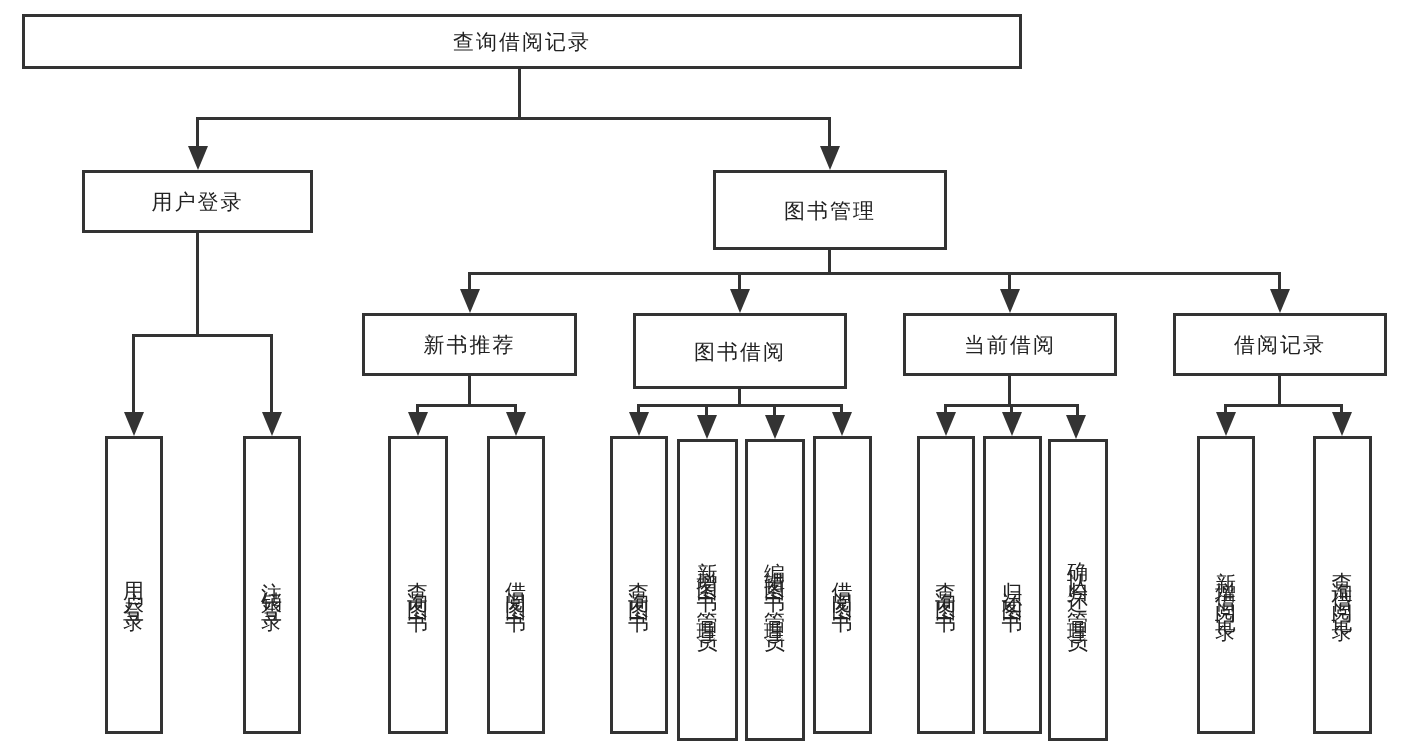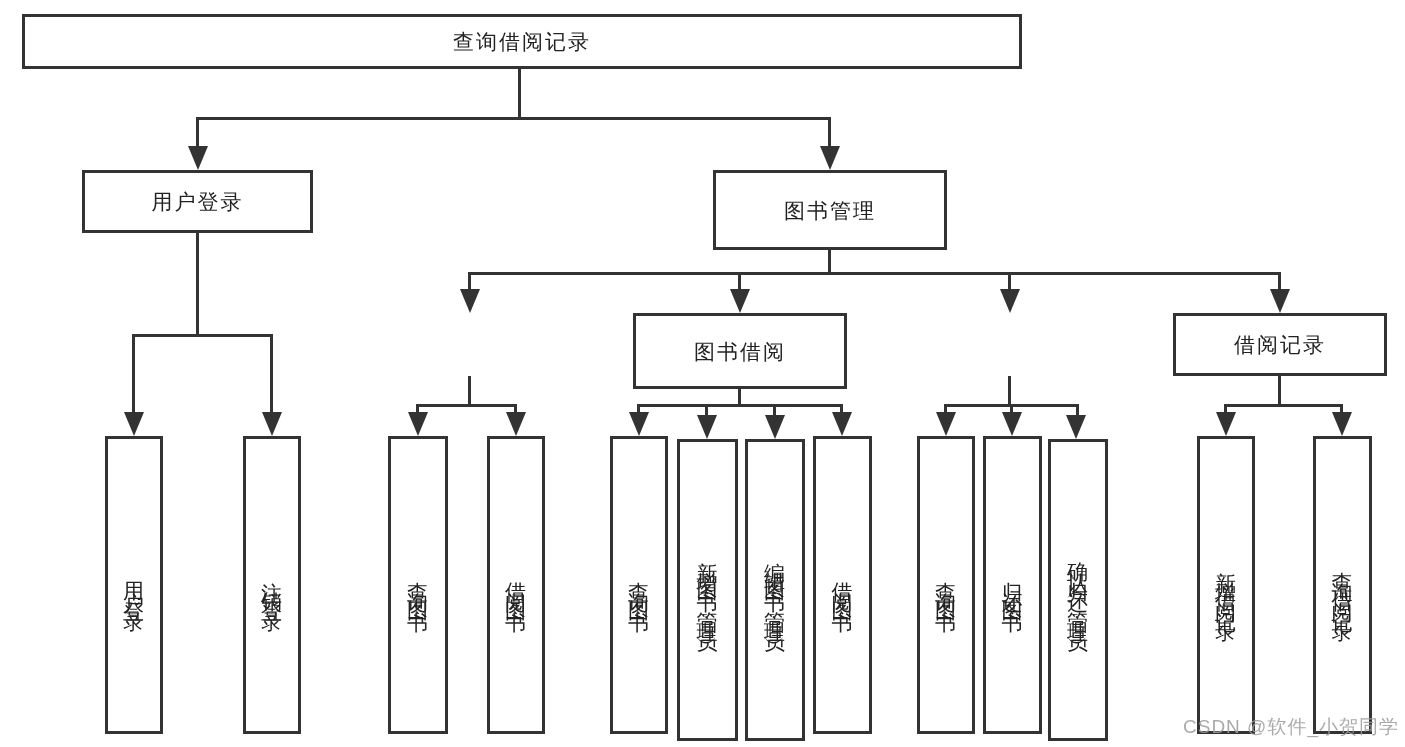--- a/index.html
+++ b/index.html
@@ -96,22 +96,28 @@
     <span>查询借阅记录</span>
   </div>
 
   <div class="node" style="left:82px;top:170px;width:231px;height:63px">
     <span>用户登录</span>
   </div>
   <div class="node" style="left:713px;top:170px;width:234px;height:80px">
     <span>图书管理</span>
   </div>
 
+  <div class="node" style="left:362px;top:313px;width:215px;height:63px">
+    <span>新书推荐</span>
+  </div>
   <div class="node" style="left:633px;top:313px;width:214px;height:76px">
     <span>图书借阅</span>
+  </div>
+  <div class="node" style="left:903px;top:313px;width:214px;height:63px">
+    <span>当前借阅</span>
   </div>
   <div class="node" style="left:1173px;top:313px;width:214px;height:63px">
     <span>借阅记录</span>
   </div>
 
   <div class="node leaf" style="left:105px;top:436px;width:58px;height:298px">
     <span>用户登录</span>
   </div>
   <div class="node leaf" style="left:243px;top:436px;width:58px;height:298px">
     <span>注销登录</span>
@@ -147,15 +153,14 @@
     <span>确认归还（管理员）</span>
   </div>
 
   <div class="node leaf" style="left:1197px;top:436px;width:58px;height:298px">
     <span>新增借阅记录</span>
   </div>
   <div class="node leaf" style="left:1313px;top:436px;width:59px;height:298px">
     <span>查询借阅记录</span>
   </div>
 
-  <div class="watermark">CSDN @软件_小贺同学</div>
 
 </div>
 
 </body></html>

